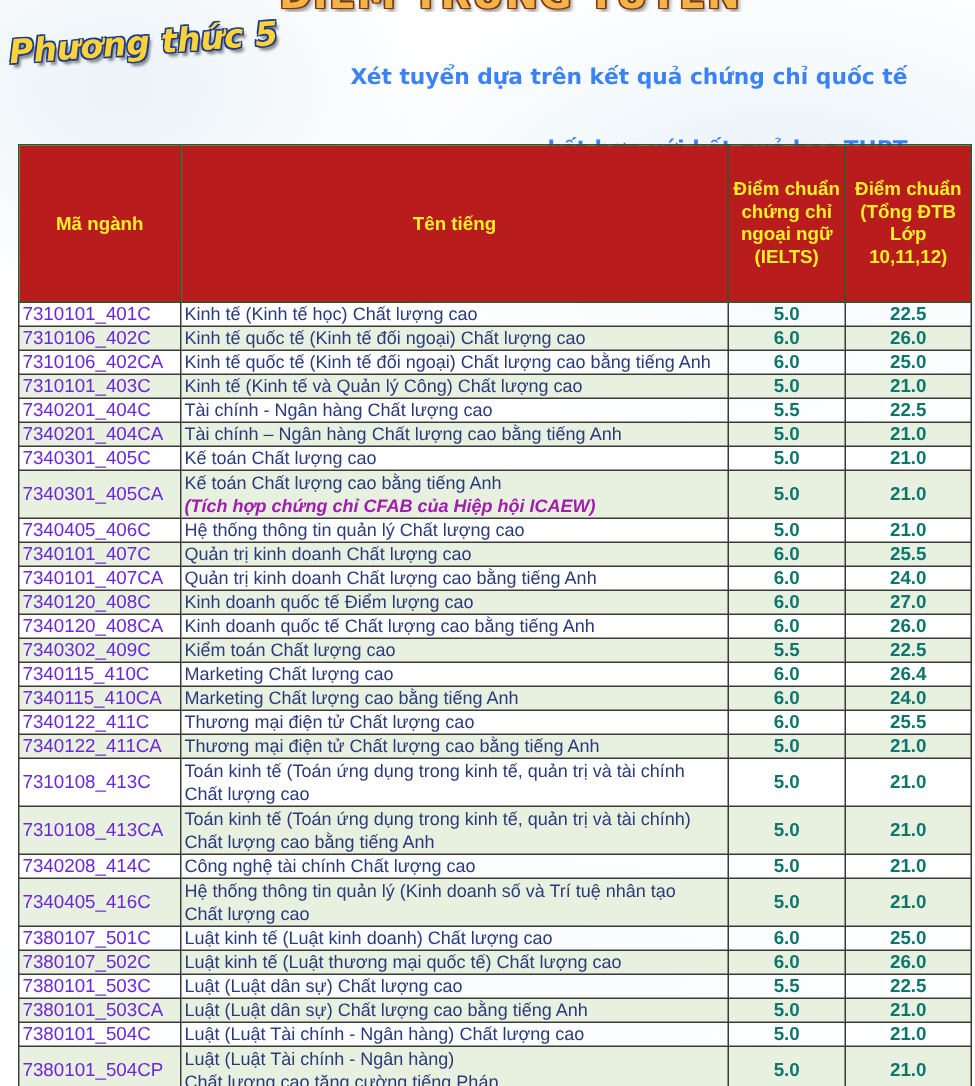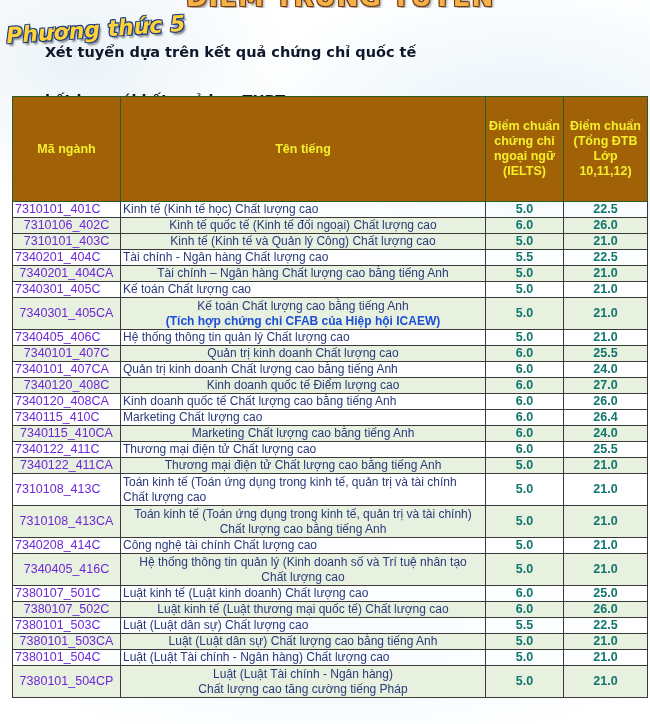--- a/index.html
+++ b/index.html
@@ -22,53 +22,53 @@
       text-shadow: 0 0 2px #7a3b12, 1px 1px 0 #7a3b12, -1px -1px 0 #7a3b12, 1px -1px 0 #7a3b12, -1px 1px 0 #7a3b12, 2px 3px 3px rgba(0,0,0,0.4);
       overflow:hidden; line-height:22px;
     }
     .method-badge {
       position:absolute; left:6px; top:17px;
       font-family:"DejaVu Sans", sans-serif; font-weight:bold; font-style:italic;
       font-size:22px; color:#ffd23a; transform:rotate(-4deg);
       text-shadow: 1px 1px 0 #1b3d8a, -1px -1px 0 #1b3d8a, 1px -1px 0 #1b3d8a, -1px 1px 0 #1b3d8a, 2px 3px 2px rgba(0,0,0,0.45);
     }
     .subtitle {
-      position:absolute; left:0; width:650px; text-align:left;
-      color:#0f172a; font-weight:bold; font-size:14.5px;
+      position:absolute; left:0; width:650px; text-align:right;
+      color:#3b82f6; font-weight:bold; font-size:14.5px;
       font-family:"DejaVu Sans", sans-serif;
     }
     .subtitle.l1 { top:44px; left:45px; width:560px; }
     .subtitle.l2 { top:64px; left:45px; width:560px;margin-top:28px; }
 
     table.scores {
       position:absolute; left:12px; top:96px; width:635px;
       border-collapse:collapse; table-layout:fixed;
       font-size:12px;
     }
     table.scores col.c1 { width:108px; }
     table.scores col.c2 { width:365px; }
     table.scores col.c3 { width:78px; }
     table.scores col.c4 { width:84px; }
     table.scores th {
-      background:#a16207; color:#f4ef2a; font-weight:bold;
+      background:#b91c1c; color:#f4ef2a; font-weight:bold;
       border:1px solid #2a5a2a; font-size:12.5px; line-height:15px;
       height:104px; padding:0 3px; text-align:center; vertical-align:middle;
     }
     table.scores td {
       border:1px solid #3a3a3a; padding:0 2px; height:15px; line-height:15px;
       color:#2a3a7a; white-space:nowrap; overflow:hidden;
     }
-    table.scores tr.even td { background:rgba(230,240,220,0.92);text-align:center; }
+    table.scores tr.even td { background:rgba(230,240,220,0.92); }
     table.scores tr.odd td { background:rgba(255,255,255,0.55); }
     table.scores td.code { color:#6d28d9; font-size:12.5px; }
     table.scores td.num { text-align:center; color:#0f766e; font-weight:bold; font-size:12.5px; }
     table.scores tr.two td { height:31px; }
     table.scores tr.two td.name { white-space:normal;margin-left:44px; }
     .it { }
-    .red-it { font-weight:bold; color:#1d4ed8; }
+    .red-it { font-style:italic; font-weight:bold; color:#a21caf; }
     .name-line { display:block; }
   </style>
 </head>
 <body>
 
 <div class="bg-swoosh"></div>
 
 <div class="banner-title">ĐIỂM TRÚNG TUYỂN</div>
 <div class="method-badge">Phương thức 5</div>
 <div class="subtitle l1">Xét tuyển dựa trên kết quả chứng chỉ quốc tế</div>
@@ -99,20 +99,28 @@
         <td class="num">22.5</td>
       </tr>
       <tr class="even">
         <td class="code">7310106_402C</td>
         <td class="name">
           <span class="name-line"><span>Kinh tế quốc tế </span><span class="it">(Kinh tế đối ngoại)</span><span> Chất lượng cao</span></span>
         </td>
         <td class="num">6.0</td>
         <td class="num">26.0</td>
       </tr>
+      <tr class="odd">
+        <td class="code">7310106_402CA</td>
+        <td class="name">
+          <span class="name-line"><span>Kinh tế quốc tế </span><span class="it">(Kinh tế đối ngoại)</span><span> Chất lượng cao bằng tiếng Anh</span></span>
+        </td>
+        <td class="num">6.0</td>
+        <td class="num">25.0</td>
+      </tr>
       <tr class="even">
         <td class="code">7310101_403C</td>
         <td class="name">
           <span class="name-line"><span>Kinh tế </span><span class="it">(Kinh tế và Quản lý Công)</span><span> Chất lượng cao</span></span>
         </td>
         <td class="num">5.0</td>
         <td class="num">21.0</td>
       </tr>
       <tr class="odd">
         <td class="code">7340201_404C</td>
@@ -180,20 +188,28 @@
         <td class="num">27.0</td>
       </tr>
       <tr class="odd">
         <td class="code">7340120_408CA</td>
         <td class="name">
           <span class="name-line"><span>Kinh doanh quốc tế Chất lượng cao bằng tiếng Anh</span></span>
         </td>
         <td class="num">6.0</td>
         <td class="num">26.0</td>
       </tr>
+      <tr class="even">
+        <td class="code">7340302_409C</td>
+        <td class="name">
+          <span class="name-line"><span>Kiểm toán Chất lượng cao</span></span>
+        </td>
+        <td class="num">5.5</td>
+        <td class="num">22.5</td>
+      </tr>
       <tr class="odd">
         <td class="code">7340115_410C</td>
         <td class="name">
           <span class="name-line"><span>Marketing Chất lượng cao</span></span>
         </td>
         <td class="num">6.0</td>
         <td class="num">26.4</td>
       </tr>
       <tr class="even">
         <td class="code">7340115_410CA</td>

